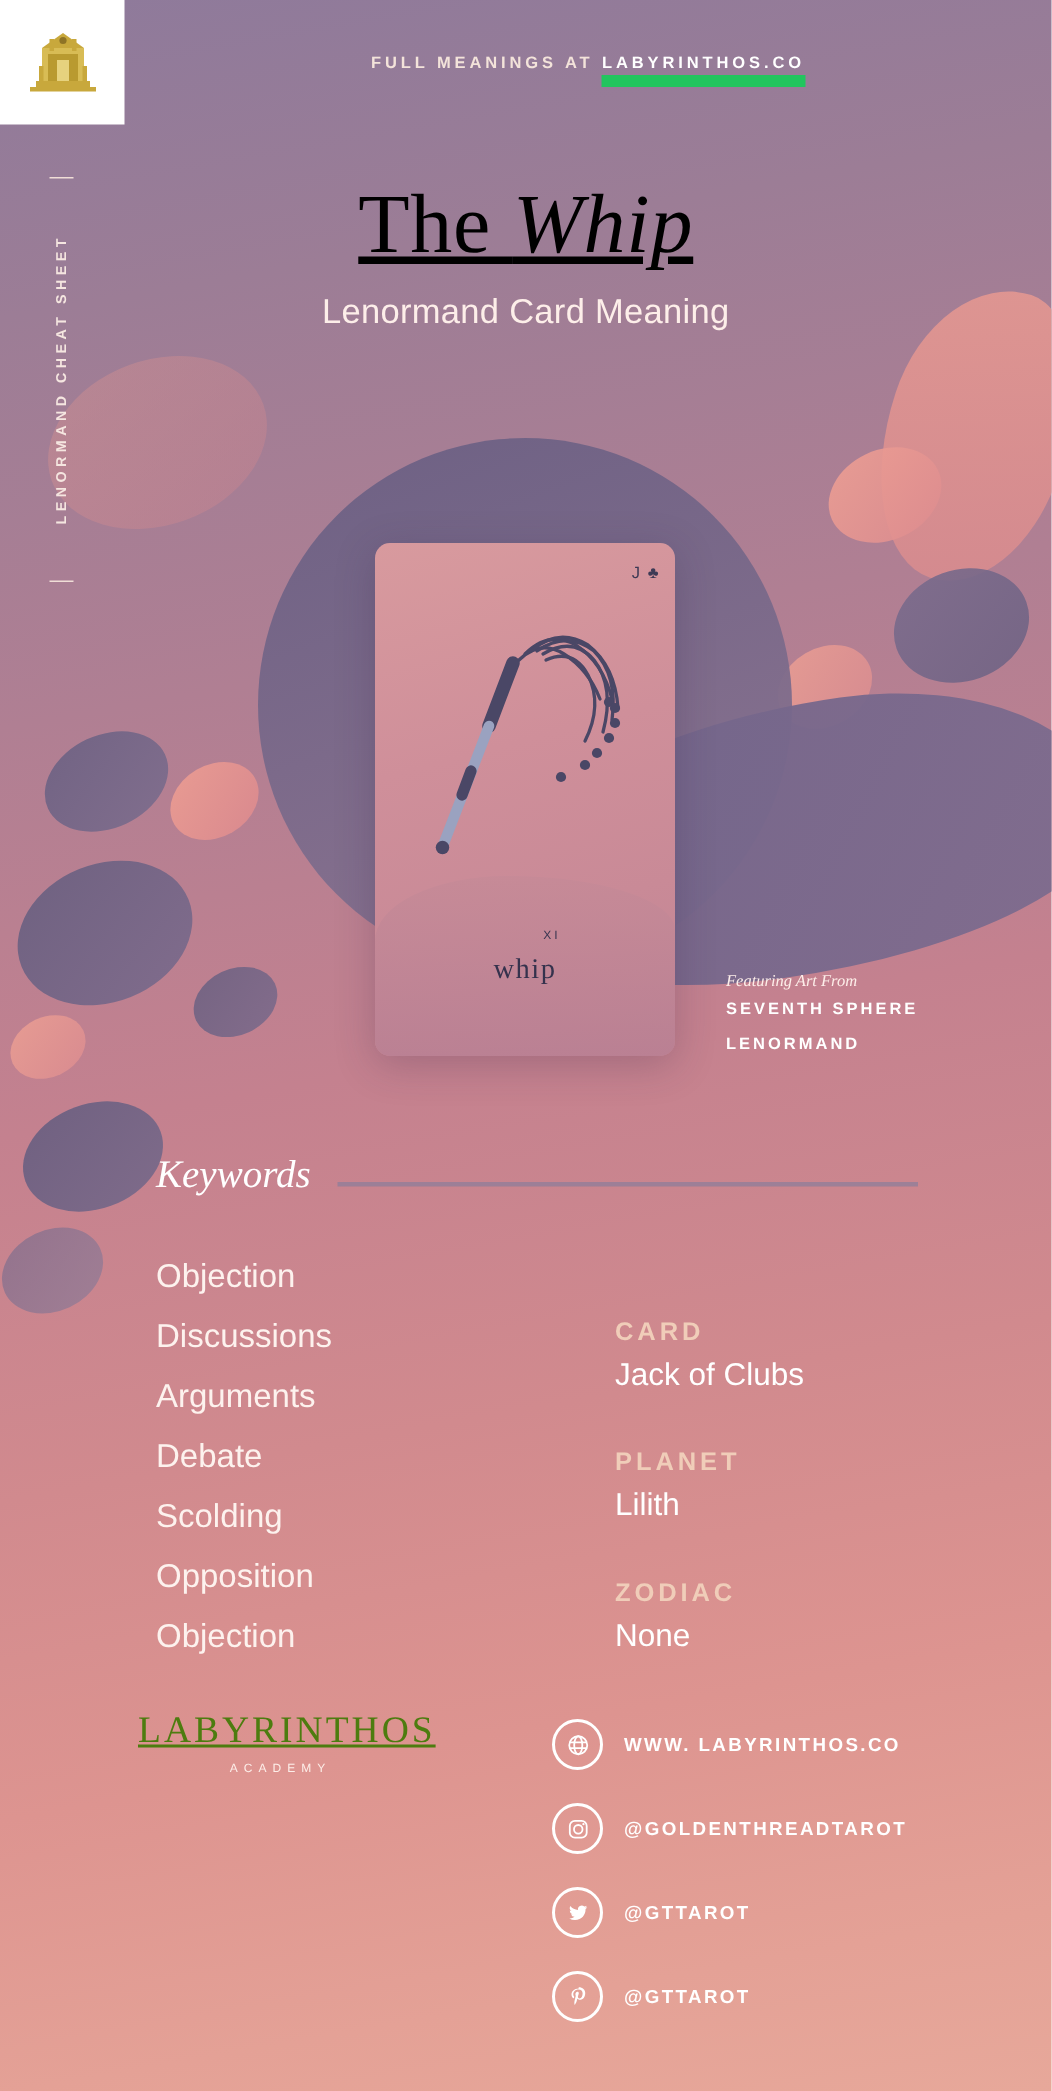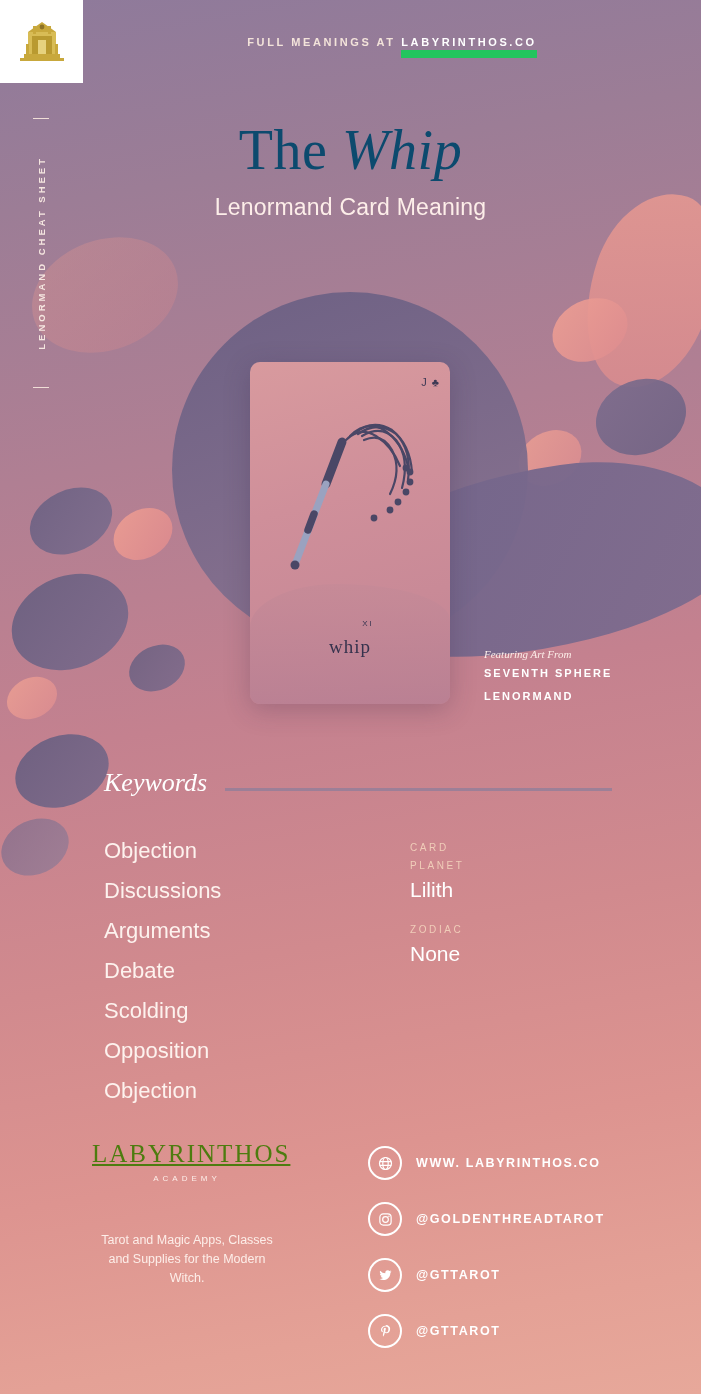--- a/index.html
+++ b/index.html
@@ -34,21 +34,21 @@
   .top-tagline .txt{font-size:11px;letter-spacing:2.6px;color:#f3e3da;font-weight:600;}
   .top-tagline .site{color:#fff;border-bottom:8px solid #22c55e;padding-bottom:2px;}
 
   
   .side-label{position:absolute;left:28px;top:118px;width:26px;height:270px;display:flex;flex-direction:column;align-items:center;justify-content:space-between;}
   .side-line{width:16px;height:1px;background:#f0ded7;}
   .side-text{writing-mode:vertical-rl;transform:rotate(180deg);font-size:9.5px;letter-spacing:3px;color:#f5e6e0;font-weight:600;}
 
   
   .title{position:absolute;left:0;right:0;top:118px;text-align:center;}
-  .title h1{margin:0;font-family:"Liberation Serif",serif;font-size:56px;font-weight:400;color:#0c4a6e;letter-spacing:.5px;}
+  .title h1{margin:0;font-family:"Liberation Serif",serif;font-size:56px;font-weight:400;color:#000000;letter-spacing:.5px;text-decoration:underline;}
   .title h1 em{font-style:italic;}
   .title h2{margin:12px 0 0;font-size:23px;font-weight:400;color:#fdeee9;letter-spacing:.2px;}
 
   
   .card{position:absolute;left:250px;top:362px;width:200px;height:342px;border-radius:10px;overflow:hidden;
         background:linear-gradient(165deg,#d89a9e 0%, #cf8f9a 40%, #c98a97 70%, #c08494 100%);box-shadow:0 6px 26px rgba(60,40,70,.25);}
   .card .corner{position:absolute;right:10px;top:14px;font-size:11px;color:#3d3a55;letter-spacing:1px;}
   .card .drip{position:absolute;left:0;right:0;bottom:0;height:120px;
        background:linear-gradient(180deg,#c58a97,#b87f93);
        border-radius:44% 56% 0 0 / 36% 30% 0 0;opacity:.75;}
@@ -62,21 +62,21 @@
   
   .kw-head{position:absolute;left:104px;top:768px;display:flex;align-items:center;width:508px;}
   .kw-head h3{margin:0;font-family:"Liberation Serif",serif;font-style:italic;font-size:26px;font-weight:400;color:#fff;}
   .kw-rule{flex:1;height:3px;background:#8e7d9a;margin-left:18px;margin-top:12px;opacity:.75;}
 
   .kw-list{position:absolute;left:104px;top:838px;width:280px;}
   .kw-list li{list-style:none;font-size:22px;color:#fdf2ee;margin:0 0 14px;font-weight:300;}
   .kw-list{padding:0;margin:0;}
 
   .meta{position:absolute;left:410px;top:842px;width:240px;}
-  .meta .lbl{font-size:10px;letter-spacing:2.6px;font-weight:400;color:#f0cdb9;margin-bottom:7px;}
+  .meta .lbl{font-size:17px;letter-spacing:2.6px;font-weight:700;color:#f0cdb9;margin-bottom:7px;margin-top:36px;}
   .meta .val{font-size:21px;color:#fff;font-weight:300;margin-bottom:22px;}
 
   
   .brand{position:absolute;left:92px;top:1140px;width:190px;text-align:center;}
   .brand .name{font-family:"Liberation Serif",serif;font-size:25px;letter-spacing:2px;color:#4d7c0f;text-decoration:underline;}
   .brand .acad{margin-top:6px;font-size:8px;letter-spacing:4px;color:#fdeee9;}
   .brand .desc{margin-top:48px;font-size:12.5px;line-height:1.5;color:#fdeee9;}
 
   .social{position:absolute;left:368px;top:1146px;}
   .social .row{display:flex;align-items:center;margin-bottom:22px;}
@@ -185,30 +185,30 @@
   <li>Discussions</li>
   <li>Arguments</li>
   <li>Debate</li>
   <li>Scolding</li>
   <li>Opposition</li>
   <li>Objection</li>
 </ul>
 
 <div class="meta">
   <div class="lbl">CARD</div>
+  <div class="val">Jack of Clubs</div>
   <div class="lbl">PLANET</div>
   <div class="val">Lilith</div>
   <div class="lbl">ZODIAC</div>
   <div class="val">None</div>
 </div>
 
 <div class="brand">
   <div class="name">LABYRINTHOS</div>
   <div class="acad">ACADEMY</div>
-  <div class="desc">Tarot and Magic Apps, Classes and Supplies for the Modern Witch.</div>
 </div>
 
 <div class="social">
   <div class="row">
     <span class="ic">
       <svg width="15" height="15" viewBox="0 0 20 20" fill="none" stroke="#fff" stroke-width="1.6">
         <circle cx="10" cy="10" r="8"></circle>
           <ellipse cx="10" cy="10" rx="3.6" ry="8"></ellipse>
           <path d="M2.4 7.5h15.2M2.4 12.5h15.2"></path>
       </svg>

